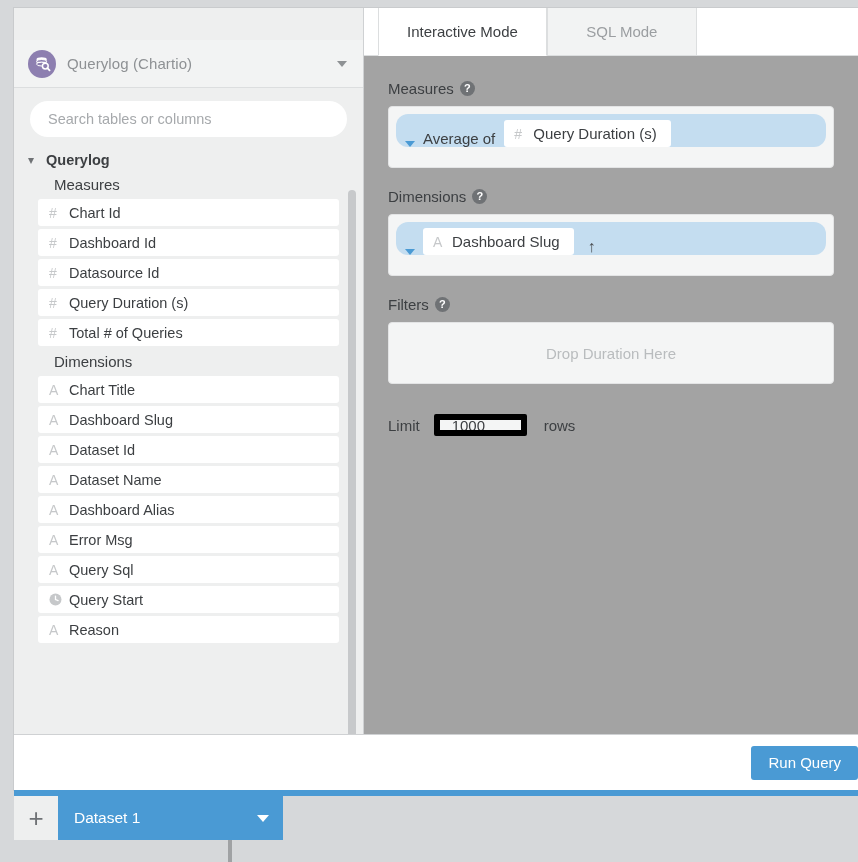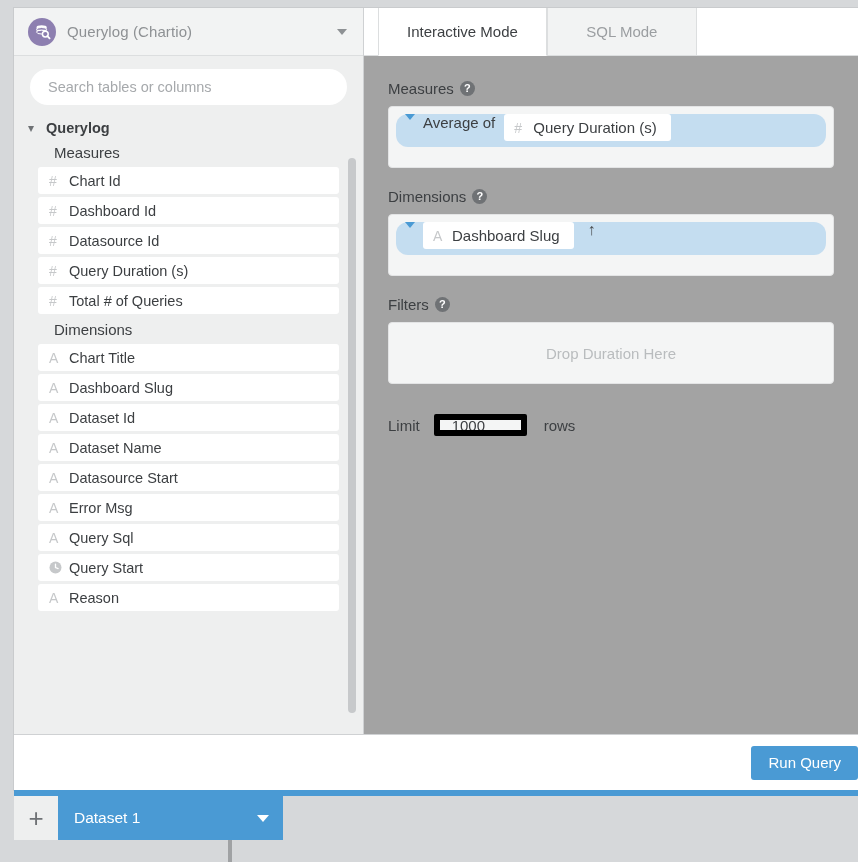--- a/index.html
+++ b/index.html
@@ -48,20 +48,21 @@
 
   .ds-header {
     height: 48px;
     flex: none;
     background: #f2f3f3;
     border-bottom: 1px solid #dcdedf;
     display: flex;
     align-items: center;
     padding: 0 12px 0 14px;
     cursor: pointer;
+    margin-top: 32px;
   }
   .ds-icon {
     width: 28px; height: 28px;
     border-radius: 50%;
     background: #8d7fb0;
     flex: none;
     display: flex;
     align-items: center;
     justify-content: center;
     margin-right: 11px;
@@ -254,21 +255,21 @@
     justify-content: center;
     color: #b9bcbe;
     font-size: 15px;
   }
 
   .pill {
     height: 33px;
     background: #c4ddf0;
     border-radius: 12px;
     display: flex;
-    align-items: flex-start;
+    align-items: flex-end;
     padding: 0 0 0 9px;
     cursor: grab;
   }
   .pill-caret {
     width: 0; height: 0;
     border-left: 5px solid transparent;
     border-right: 5px solid transparent;
     border-top: 6px solid #4a9ad4;
     margin-right: 8px;
     flex: none;
@@ -488,21 +489,21 @@
           <div class="field">
             <span class="field-ic">A</span>
             <span class="field-label">Dataset Id</span>
           </div>
           <div class="field">
             <span class="field-ic">A</span>
             <span class="field-label">Dataset Name</span>
           </div>
           <div class="field">
             <span class="field-ic">A</span>
-            <span class="field-label">Datasource Start</span>
+            <span class="field-label">Dashboard Alias</span>
           </div>
           <div class="field">
             <span class="field-ic">A</span>
             <span class="field-label">Error Msg</span>
           </div>
           <div class="field">
             <span class="field-ic">A</span>
             <span class="field-label">Query Sql</span>
           </div>
           <div class="field">

